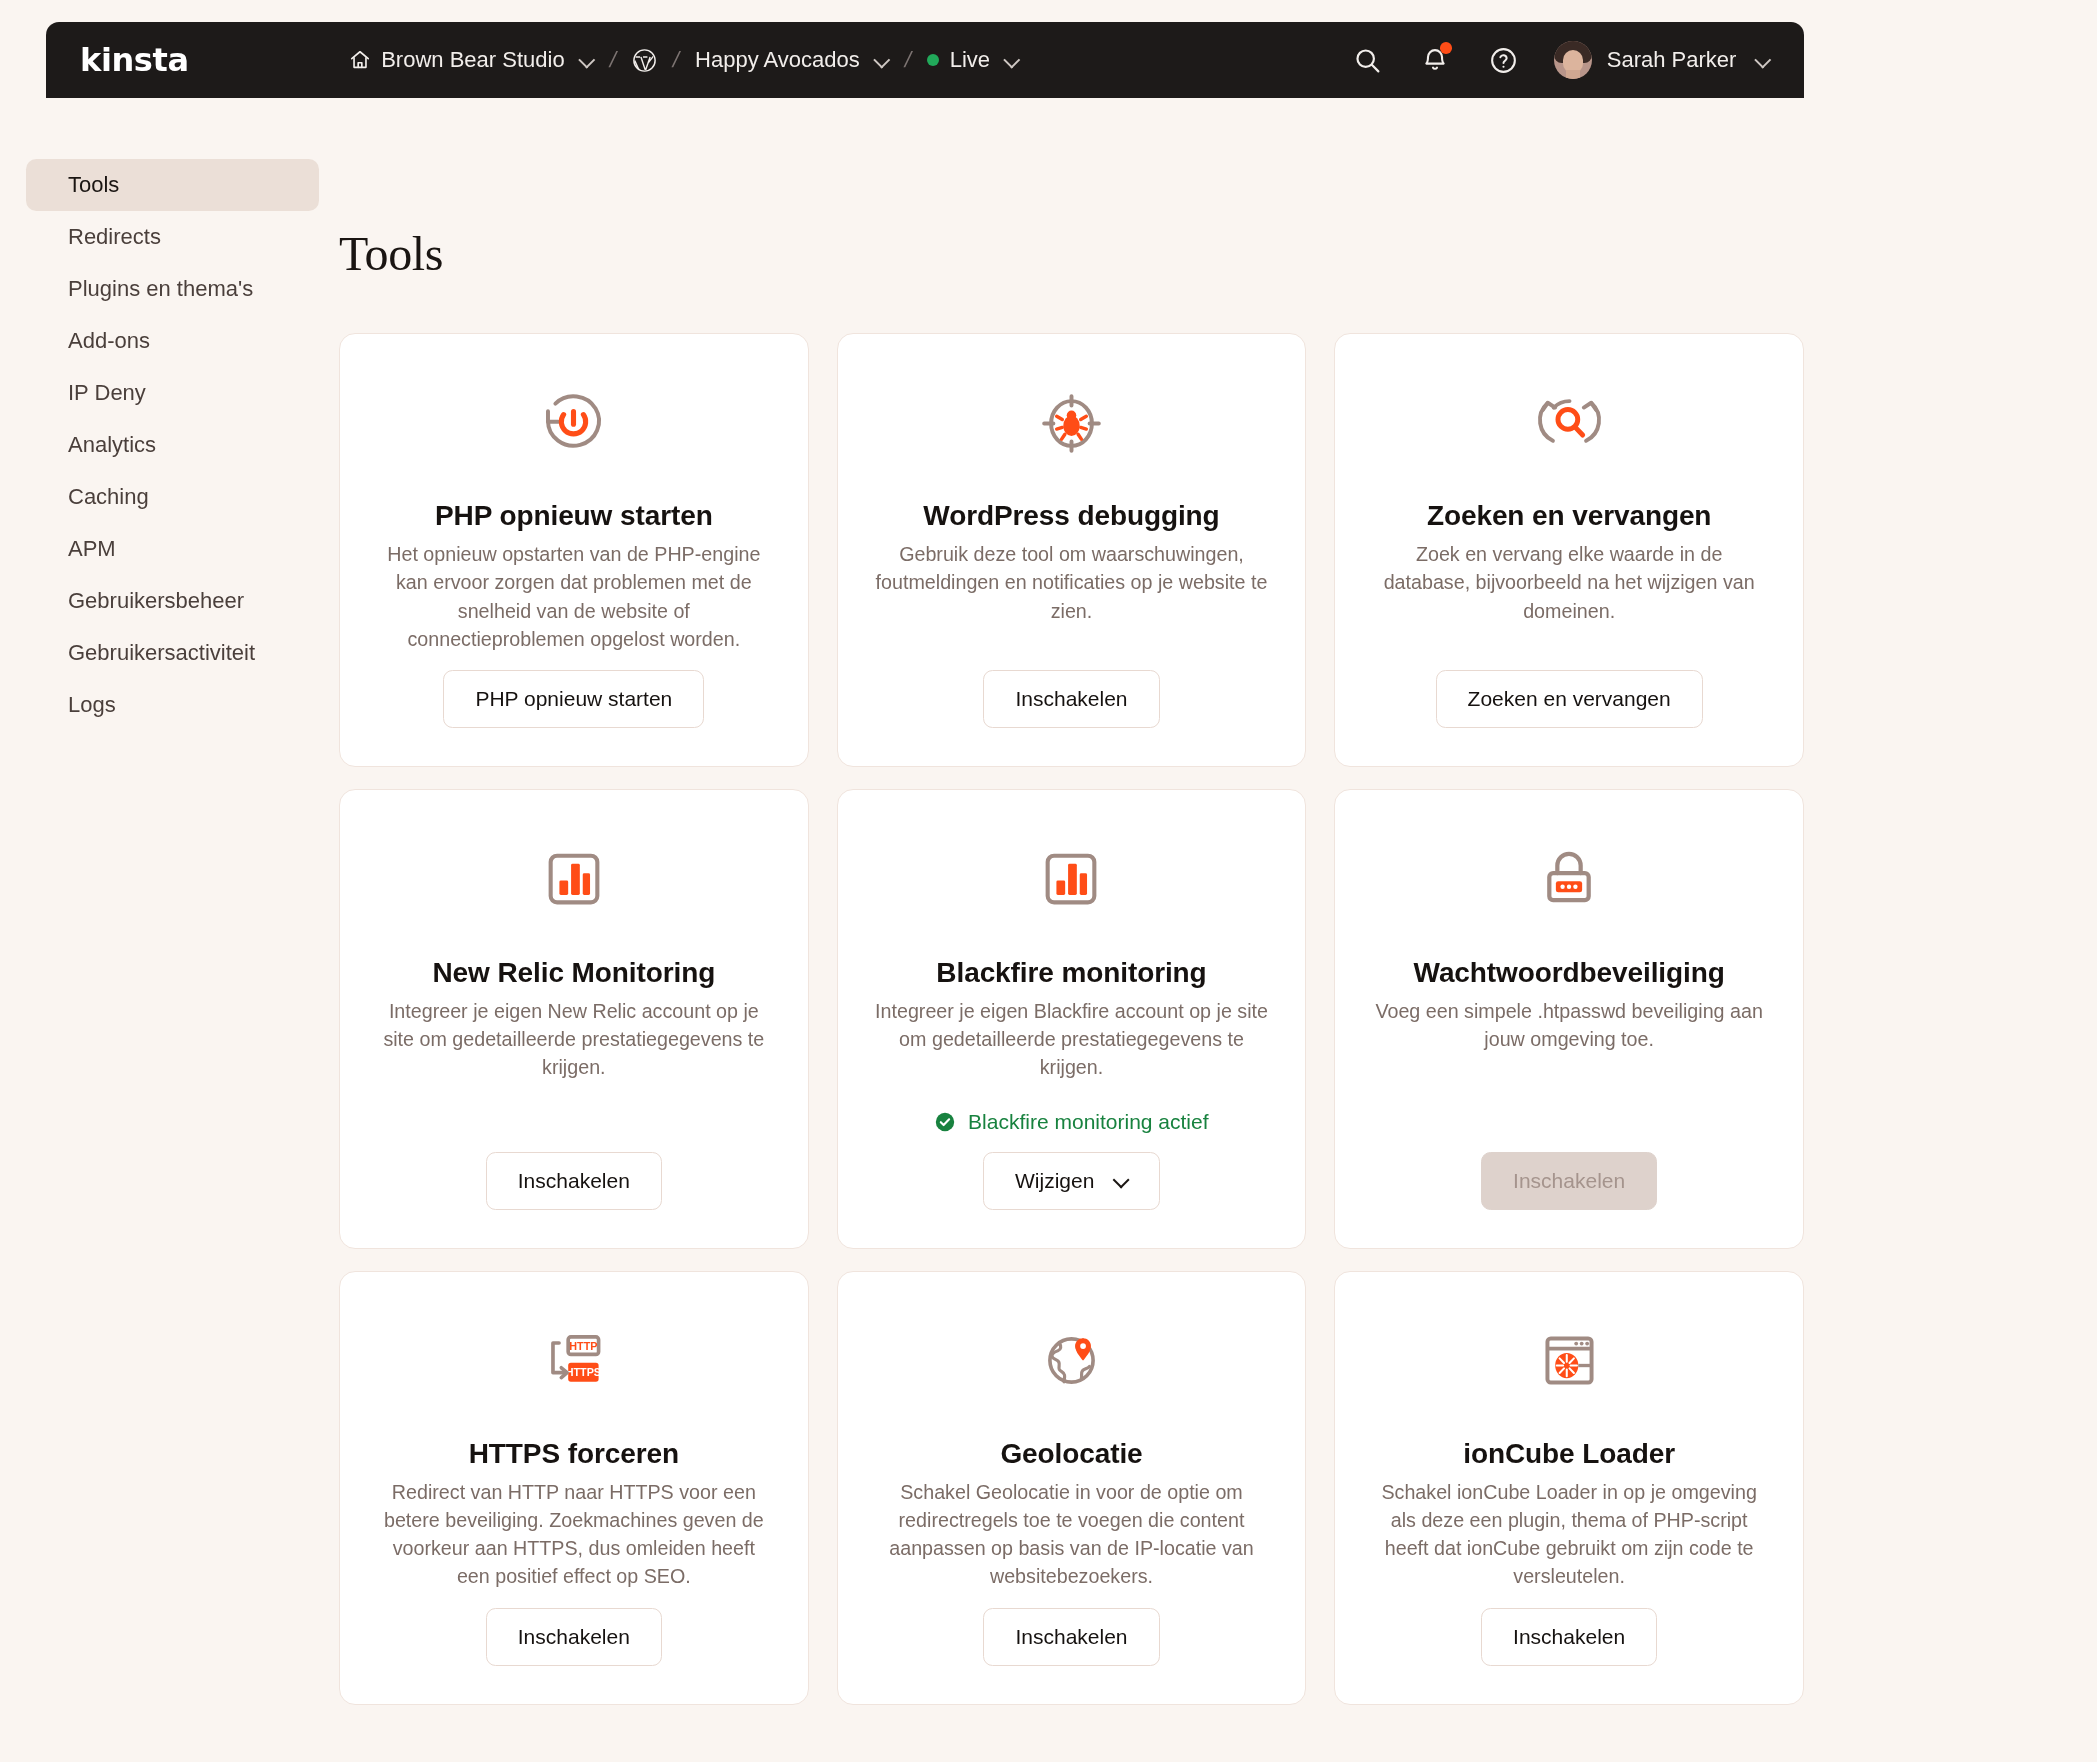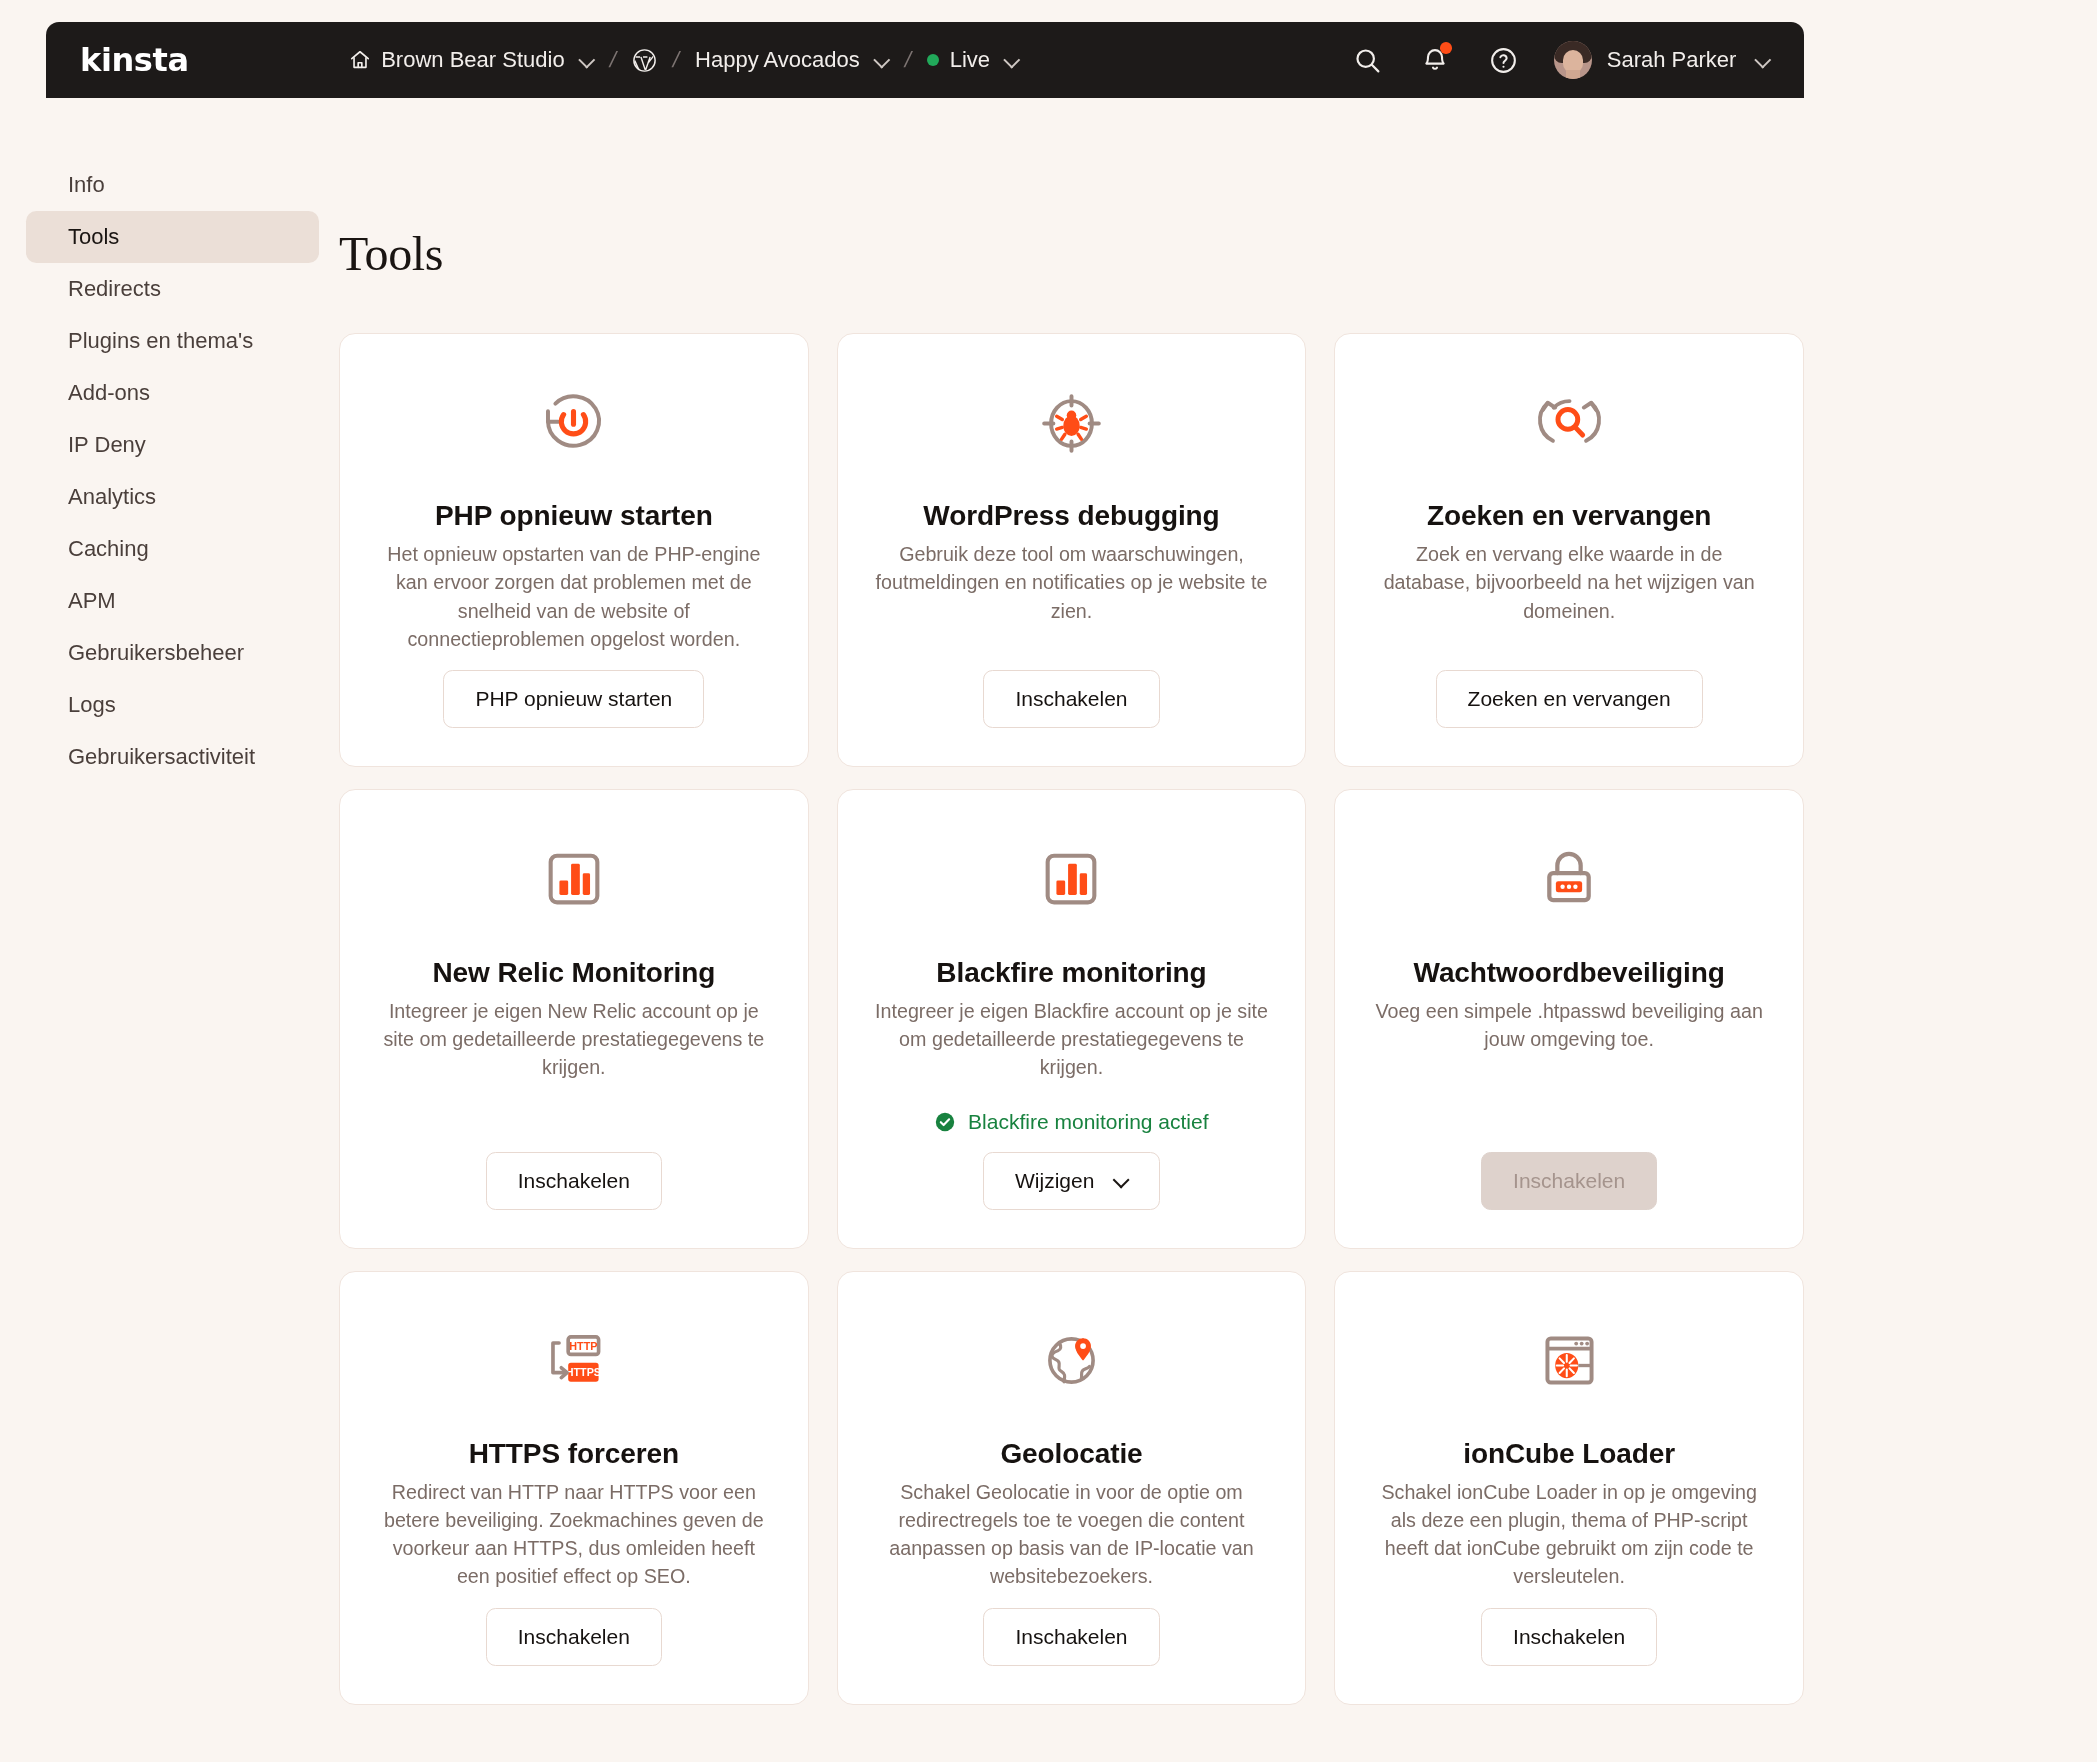--- a/index.html
+++ b/index.html
@@ -379,23 +379,20 @@
         <span class="uname">Sarah Parker</span>
         <span class="chev"></span>
       </div>
 
     </div>
   </div>
 
   <div class="body-wrap">
 
     <nav class="sidebar">
-      <div class="nav-item">
-          <span>Info</span>
-        </div>
       <div class="nav-item active">
           <span>Tools</span>
         </div>
       <div class="nav-item">
           <span>Redirects</span>
         </div>
       <div class="nav-item">
           <span>Plugins en thema's</span>
         </div>
       <div class="nav-item">
@@ -410,24 +407,24 @@
       <div class="nav-item">
           <span>Caching</span>
         </div>
       <div class="nav-item">
           <span>APM</span>
         </div>
       <div class="nav-item">
           <span>Gebruikersbeheer</span>
         </div>
       <div class="nav-item">
+          <span>Gebruikersactiviteit</span>
+        </div>
+      <div class="nav-item">
           <span>Logs</span>
-        </div>
-      <div class="nav-item">
-          <span>Gebruikersactiviteit</span>
         </div>
     </nav>
 
     <main class="main">
       <h1 class="page-title">Tools</h1>
 
       <div class="grid">
 
         <section class="card">
           <div class="card-icon">

